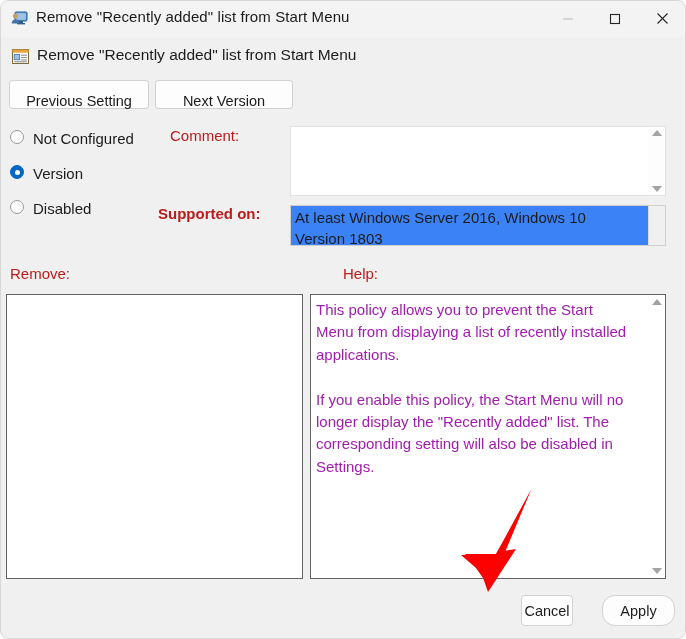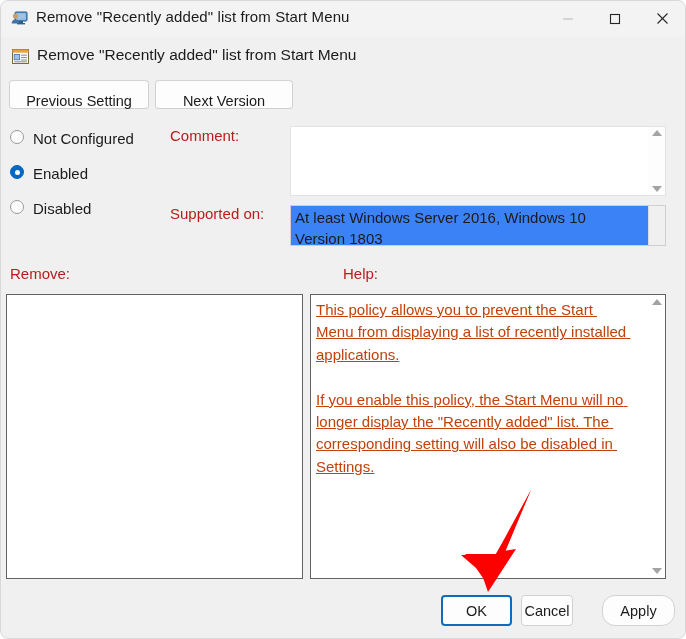--- a/index.html
+++ b/index.html
@@ -153,21 +153,21 @@
   }
 
   
   .field-label {
     position: absolute;
     font-size: 15px;
     color: #b91c1c;
     white-space: nowrap;
   }
   #label-comment      { left: 170px; top: 127px; }
-  #label-supported-on { left: 170px; top: 205px; }
+  #label-supported-on { left: 158px; top: 205px; font-weight: bold; }
   #label-options      { left: 10px;  top: 265px; }
   #label-help         { left: 310px; top: 265px; margin-left: 33px; }
 
   
   #comment-box {
     position: absolute;
     left: 290px; top: 126px;
     width: 376px; height: 70px;
     background: #ffffff;
     border: 1px solid #e2e2e2;
@@ -255,23 +255,22 @@
     border: 1px solid #636363;
     box-sizing: border-box;
     overflow: hidden;
   }
   #help-text {
     position: absolute;
     left: 5px; top: 4px;
     width: 316px;
     font-size: 15px;
     line-height: 22.4px;
-    color: #c2410c;
+    color: #a21caf;
     white-space: pre-wrap;
-    text-decoration: underline;
   }
   #help-scrollbar {
     position: absolute;
     right: 0; top: 0;
     width: 17px; height: 283px;
     background: #ffffff;
     padding: 4px 0;
     box-sizing: border-box;
     display: flex;
     flex-direction: column;
@@ -362,21 +361,21 @@
 
   <button class="navbtn" id="btn-prev-setting">Previous Setting</button>
   <button class="navbtn" id="btn-next-setting">Next Version</button>
 
   <div class="radio-row" id="radio-not-configured">
     <span class="radio-mark"></span>
     <span class="radio-label">Not Configured</span>
   </div>
   <div class="radio-row" id="radio-enabled">
     <span class="radio-mark checked"></span>
-    <span class="radio-label">Enabled</span>
+    <span class="radio-label">Version</span>
   </div>
   <div class="radio-row" id="radio-disabled">
     <span class="radio-mark"></span>
     <span class="radio-label">Disabled</span>
   </div>
 
   <span class="field-label" id="label-comment">Comment:</span>
   <div id="comment-box">
     <textarea id="comment-input" placeholder="" style=""></textarea>
     <div class="vscroll" id="comment-scrollbar">
@@ -398,21 +397,20 @@
   <div id="help-box">
     <div id="help-text">This policy allows you to prevent the Start Menu from displaying a list of recently installed applications.
 
 If you enable this policy, the Start Menu will no longer display the "Recently added" list. The corresponding setting will also be disabled in Settings.</div>
     <div id="help-scrollbar">
       <span class="scroll-arrow up"></span>
       <span class="scroll-arrow down"></span>
     </div>
   </div>
 
-  <button class="dlgbtn" id="btn-ok">OK</button>
   <button class="dlgbtn" id="btn-cancel">Cancel</button>
   <button class="dlgbtn" id="btn-apply">Apply</button>
 
   <svg id="annotation-arrow" viewBox="0 0 110 112">
     <polygon points="79,2 38,100 24,80 9,67 44,66 54,49" fill="#fd0000"></polygon>
     <path d="M79,2 L51,63 L64,61 L36,104 L27,78 L13,66 L44,66 Z" fill="#fd0000"></path>
   </svg>
 
   <div id="dialog-inner-border"></div>
 </div>

